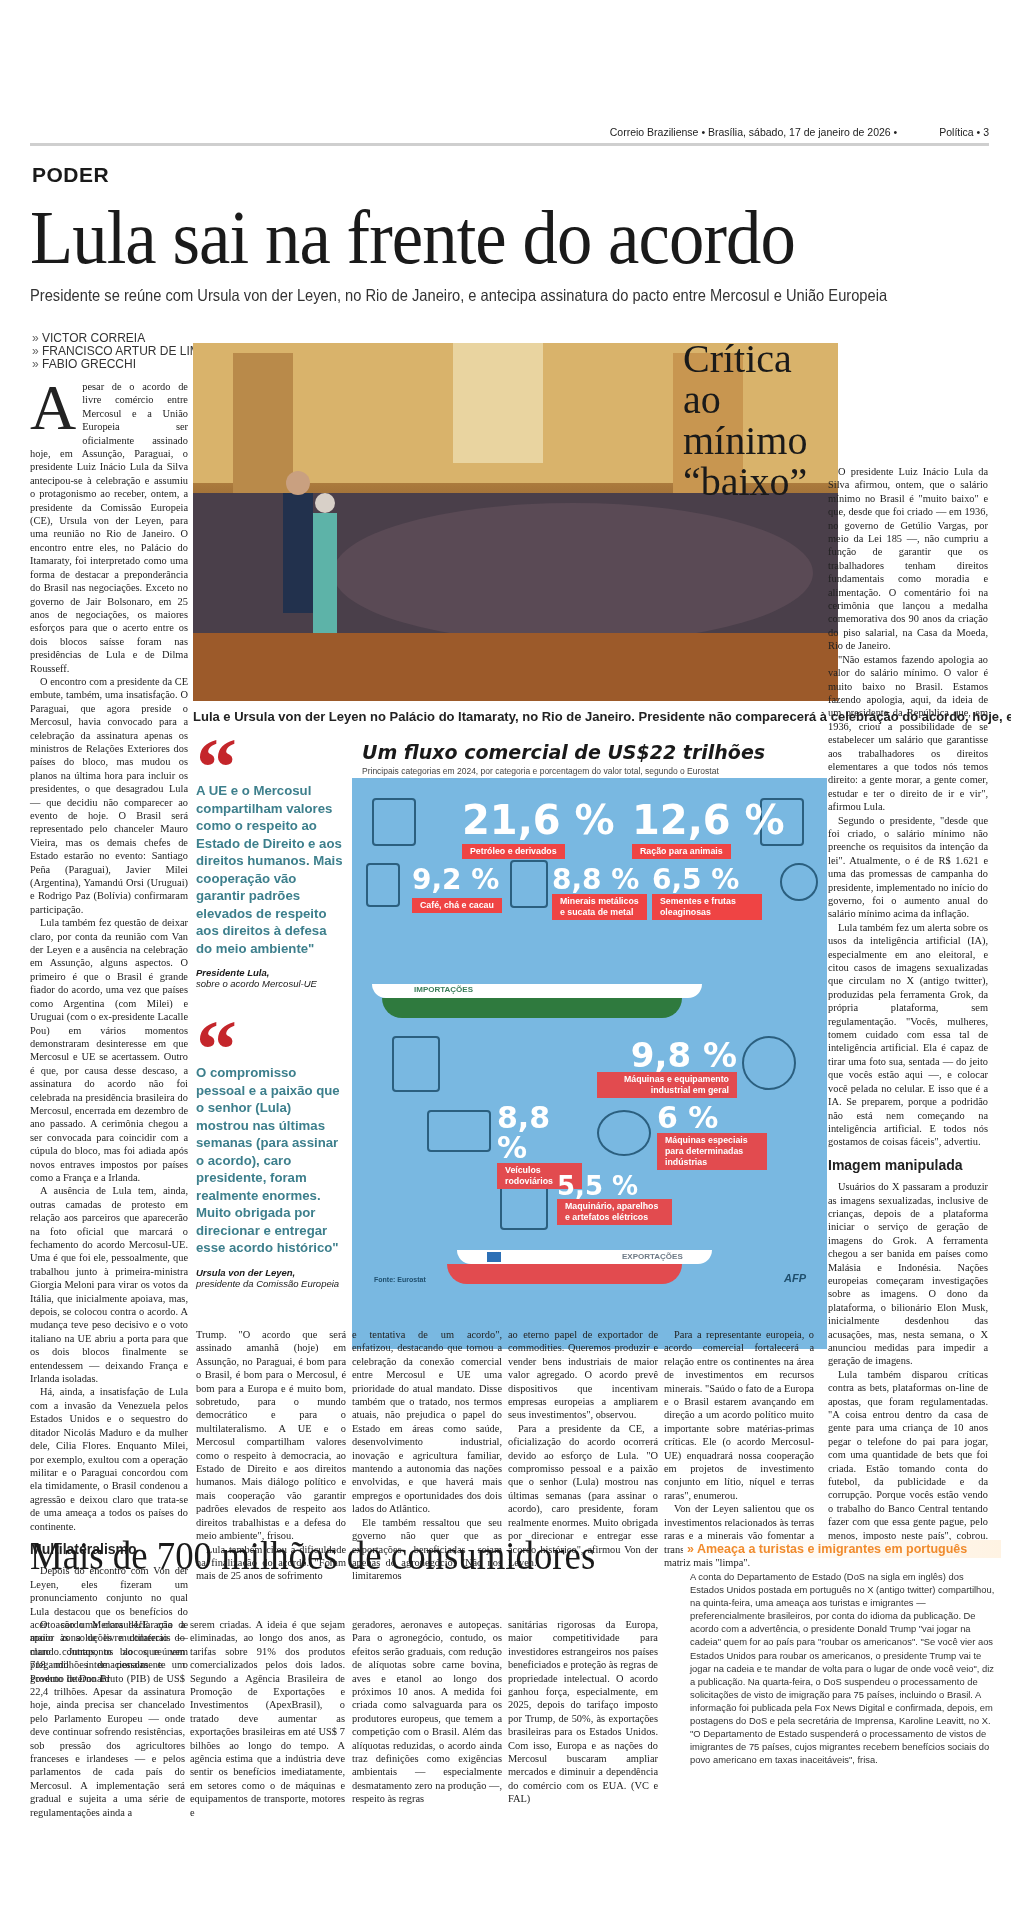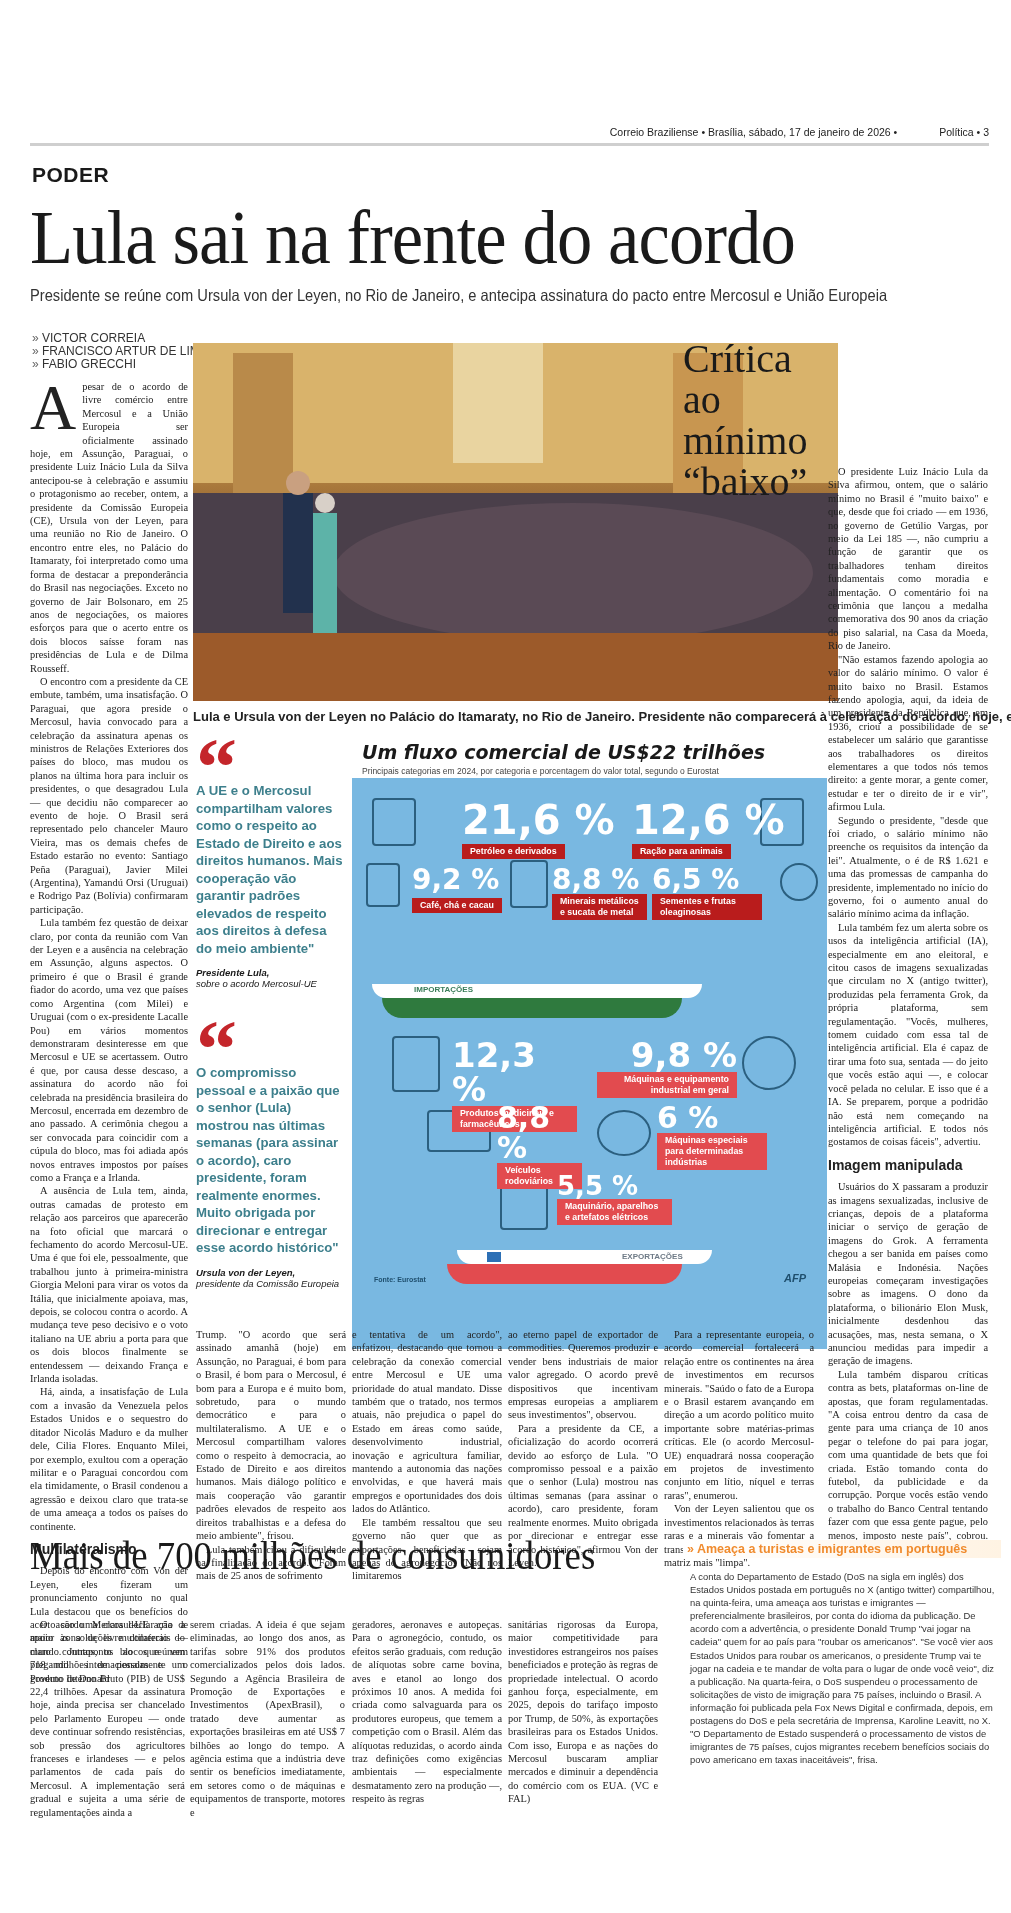--- a/index.html
+++ b/index.html
@@ -23,21 +23,21 @@
   .quote-text{font-family:"Liberation Sans",sans-serif;font-weight:bold;font-size:13.2px;line-height:17.5px;color:#3d7f8c;}
   .quote-attr{font-family:"Liberation Sans",sans-serif;font-size:9.5px;margin-top:10px;}
   .quote-attr b{font-style:italic;display:block;margin-top:8px;}
   .quote-attr i{display:block;}
   .info-title{left:362px;top:741px;font-family:"DejaVu Sans",sans-serif;font-weight:bold;font-style:italic;font-size:19px;color:#1a1a1a;}
   .info-sub{left:362px;top:766px;font-family:"Liberation Sans",sans-serif;font-size:8.5px;color:#444;}
   .info-box{left:352px;top:778px;width:475px;height:571px;background:#79b8e1;overflow:hidden;}
   .stat{position:absolute;}
   .stat .pct{font-family:"DejaVu Sans",sans-serif;font-weight:bold;color:#fff;line-height:1;}
   .stat .lbl{display:inline-block;padding:2px 8px;font-family:"Liberation Sans",sans-serif;font-weight:bold;font-size:8.8px;line-height:11px;color:#fff;}
-  .green{background:#b91c1c;}
+  .green{background:#ef4444;}
   .red{background:#e24b4f;}
   .ship{position:absolute;height:22px;border-radius:0 0 30px 30px;}
   .icon{position:absolute;border:2px solid #2b5f7f;border-radius:4px;}
   .icon.round{border-radius:50%;}
   .right-head{left:683px;top:338px;font-family:"Liberation Serif",serif;font-size:40px;line-height:41px;}
   .lower-head{left:30px;top:1532px;font-family:"Liberation Serif",serif;font-size:40px;white-space:nowrap;transform:scaleX(0.92);transform-origin:left top;}
   .box-head{left:683px;top:1540px;width:310px;font-family:"Liberation Sans",sans-serif;font-weight:bold;font-size:12.5px;color:#f08b2d;background:linear-gradient(90deg,#fff 0%,#fff3e3 100%);padding:2px 4px;}
   .box-body{left:690px;top:1570px;width:308px;font-family:"Liberation Sans",sans-serif;font-size:9.4px;line-height:13.1px;color:#333;}
 </style>
 </head>
@@ -142,24 +142,20 @@
   <div class="ship" style="left:20px;top:206px;width:330px;height:14px;background:#ffffff;"></div>
   <div class="ship" style="left:30px;top:220px;width:300px;height:20px;background:#2f7a3e;"></div>
   <div class="abs" style="left:50px;top:207px;font-family:'Liberation Sans',sans-serif;font-weight:bold;font-size:8px;color:#3a7d59;padding-left:12px;">IMPORTAÇÕES</div>
 
   <div class="icon" style="left:40px;top:258px;width:44px;height:52px;"></div>
   <div class="icon round" style="left:390px;top:258px;width:50px;height:50px;"></div>
   <div class="icon" style="left:75px;top:332px;width:60px;height:38px;"></div>
   <div class="icon round" style="left:245px;top:332px;width:50px;height:42px;"></div>
   <div class="icon" style="left:148px;top:400px;width:44px;height:48px;"></div>
 
-  <div class="stat" style="left:100px;top:260px;width:125px;">
-    <div class="pct" style="font-size:34px;">12,3 %</div>
-    <span class="lbl red">Produtos medicinais e farmacêuticos</span>
-  </div>
   <div class="stat" style="left:245px;top:260px;width:140px;text-align:right;">
     <div class="pct" style="font-size:34px;">9,8 %</div>
     <span class="lbl red">Máquinas e equipamento industrial em geral</span>
   </div>
   <div class="stat" style="left:145px;top:325px;width:85px;">
     <div class="pct" style="font-size:30px;">8,8 %</div>
     <span class="lbl red">Veículos rodoviários</span>
   </div>
   <div class="stat" style="left:305px;top:325px;width:110px;">
     <div class="pct" style="font-size:30px;">6 %</div>

